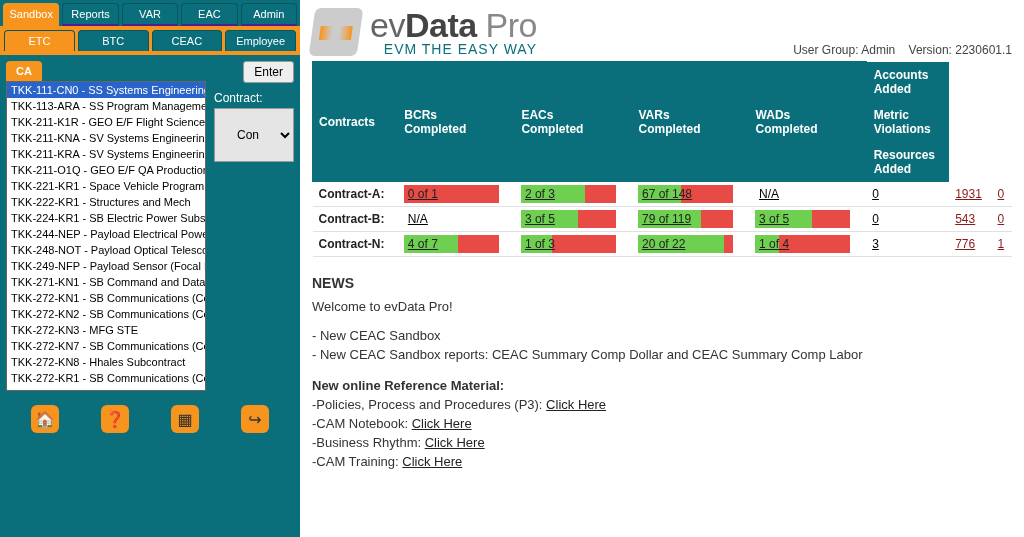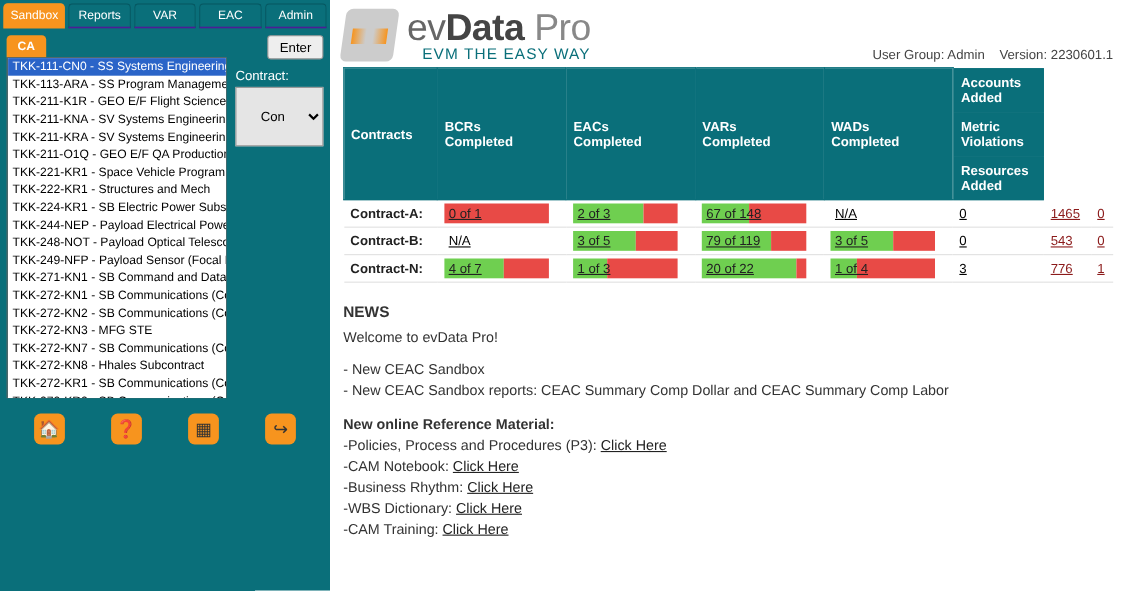--- a/index.html
+++ b/index.html
@@ -64,20 +64,26 @@
 </head>
 <body>
 
 <div class="left">
   <div class="tabs-row" id="top-tabs">
       <div class="tab toprow active">Sandbox</div>
       <div class="tab toprow">Reports</div>
       <div class="tab toprow">VAR</div>
       <div class="tab toprow">EAC</div>
       <div class="tab toprow">Admin</div>
+    </div>
+  <div class="tabs-row row2" id="sub-tabs">
+      <div class="tab active2">ETC</div>
+      <div class="tab">BTC</div>
+      <div class="tab">CEAC</div>
+      <div class="tab">Employee</div>
     </div>
   <div class="below-tabs">
     <div class="list-and-contract">
       <div class="left-col">
         <div class="ca-enter">
           <span class="ca-tab">CA</span>
         </div>
         <div class="listbox" id="ca-list">
             <div class="opt sel">TKK-111-CN0 - SS Systems Engineering</div>
             <div class="opt">TKK-113-ARA - SS Program Management</div>
@@ -154,21 +160,21 @@
         </tr>
       </thead>
     <tbody id="dash-body">
         <tr>
           <td class="rowlabel">Contract-A:</td>
           <td><span class="progress-wrap"><span class="bar green" style="width:0%"></span><span class="bar red" style="width:100%"></span><span class="txt">0 of 1</span></span></td>
           <td><span class="progress-wrap"><span class="bar green" style="width:67%"></span><span class="bar red" style="width:33%"></span><span class="txt">2 of 3</span></span></td>
           <td><span class="progress-wrap"><span class="bar green" style="width:45%"></span><span class="bar red" style="width:55%"></span><span class="txt">67 of 148</span></span></td>
           <td><span class="cell">N/A</span></td>
           <td class="rnum k"><a>0</a></td>
-          <td class="rnum"><a>1465</a></td>
+          <td class="rnum"><a>1931</a></td>
           <td class="rnum"><a>0</a></td>
         </tr>
         <tr>
           <td class="rowlabel">Contract-B:</td>
           <td><span class="cell">N/A</span></td>
           <td><span class="progress-wrap"><span class="bar green" style="width:60%"></span><span class="bar red" style="width:40%"></span><span class="txt">3 of 5</span></span></td>
           <td><span class="progress-wrap"><span class="bar green" style="width:66%"></span><span class="bar red" style="width:34%"></span><span class="txt">79 of 119</span></span></td>
           <td><span class="progress-wrap"><span class="bar green" style="width:60%"></span><span class="bar red" style="width:40%"></span><span class="txt">3 of 5</span></span></td>
           <td class="rnum k"><a>0</a></td>
           <td class="rnum"><a>543</a></td>
@@ -194,19 +200,18 @@
     <div id="news-items">
         <p>- New CEAC Sandbox</p>
         <p>- New CEAC Sandbox reports: CEAC Summary Comp Dollar and CEAC Summary Comp Labor</p>
       </div>
     <div class="ref">
       <p><b>New online Reference Material:</b></p>
       <div id="ref-items">
           <p>-Policies, Process and Procedures (P3): <a>Click Here</a></p>
           <p>-CAM Notebook: <a>Click Here</a></p>
           <p>-Business Rhythm: <a>Click Here</a></p>
-          <p>-WBS Dictionary: <a>Click Here</a></p>
           <p>-CAM Training: <a>Click Here</a></p>
         </div>
     </div>
   </div>
 
 </div>
 
 </body></html>

